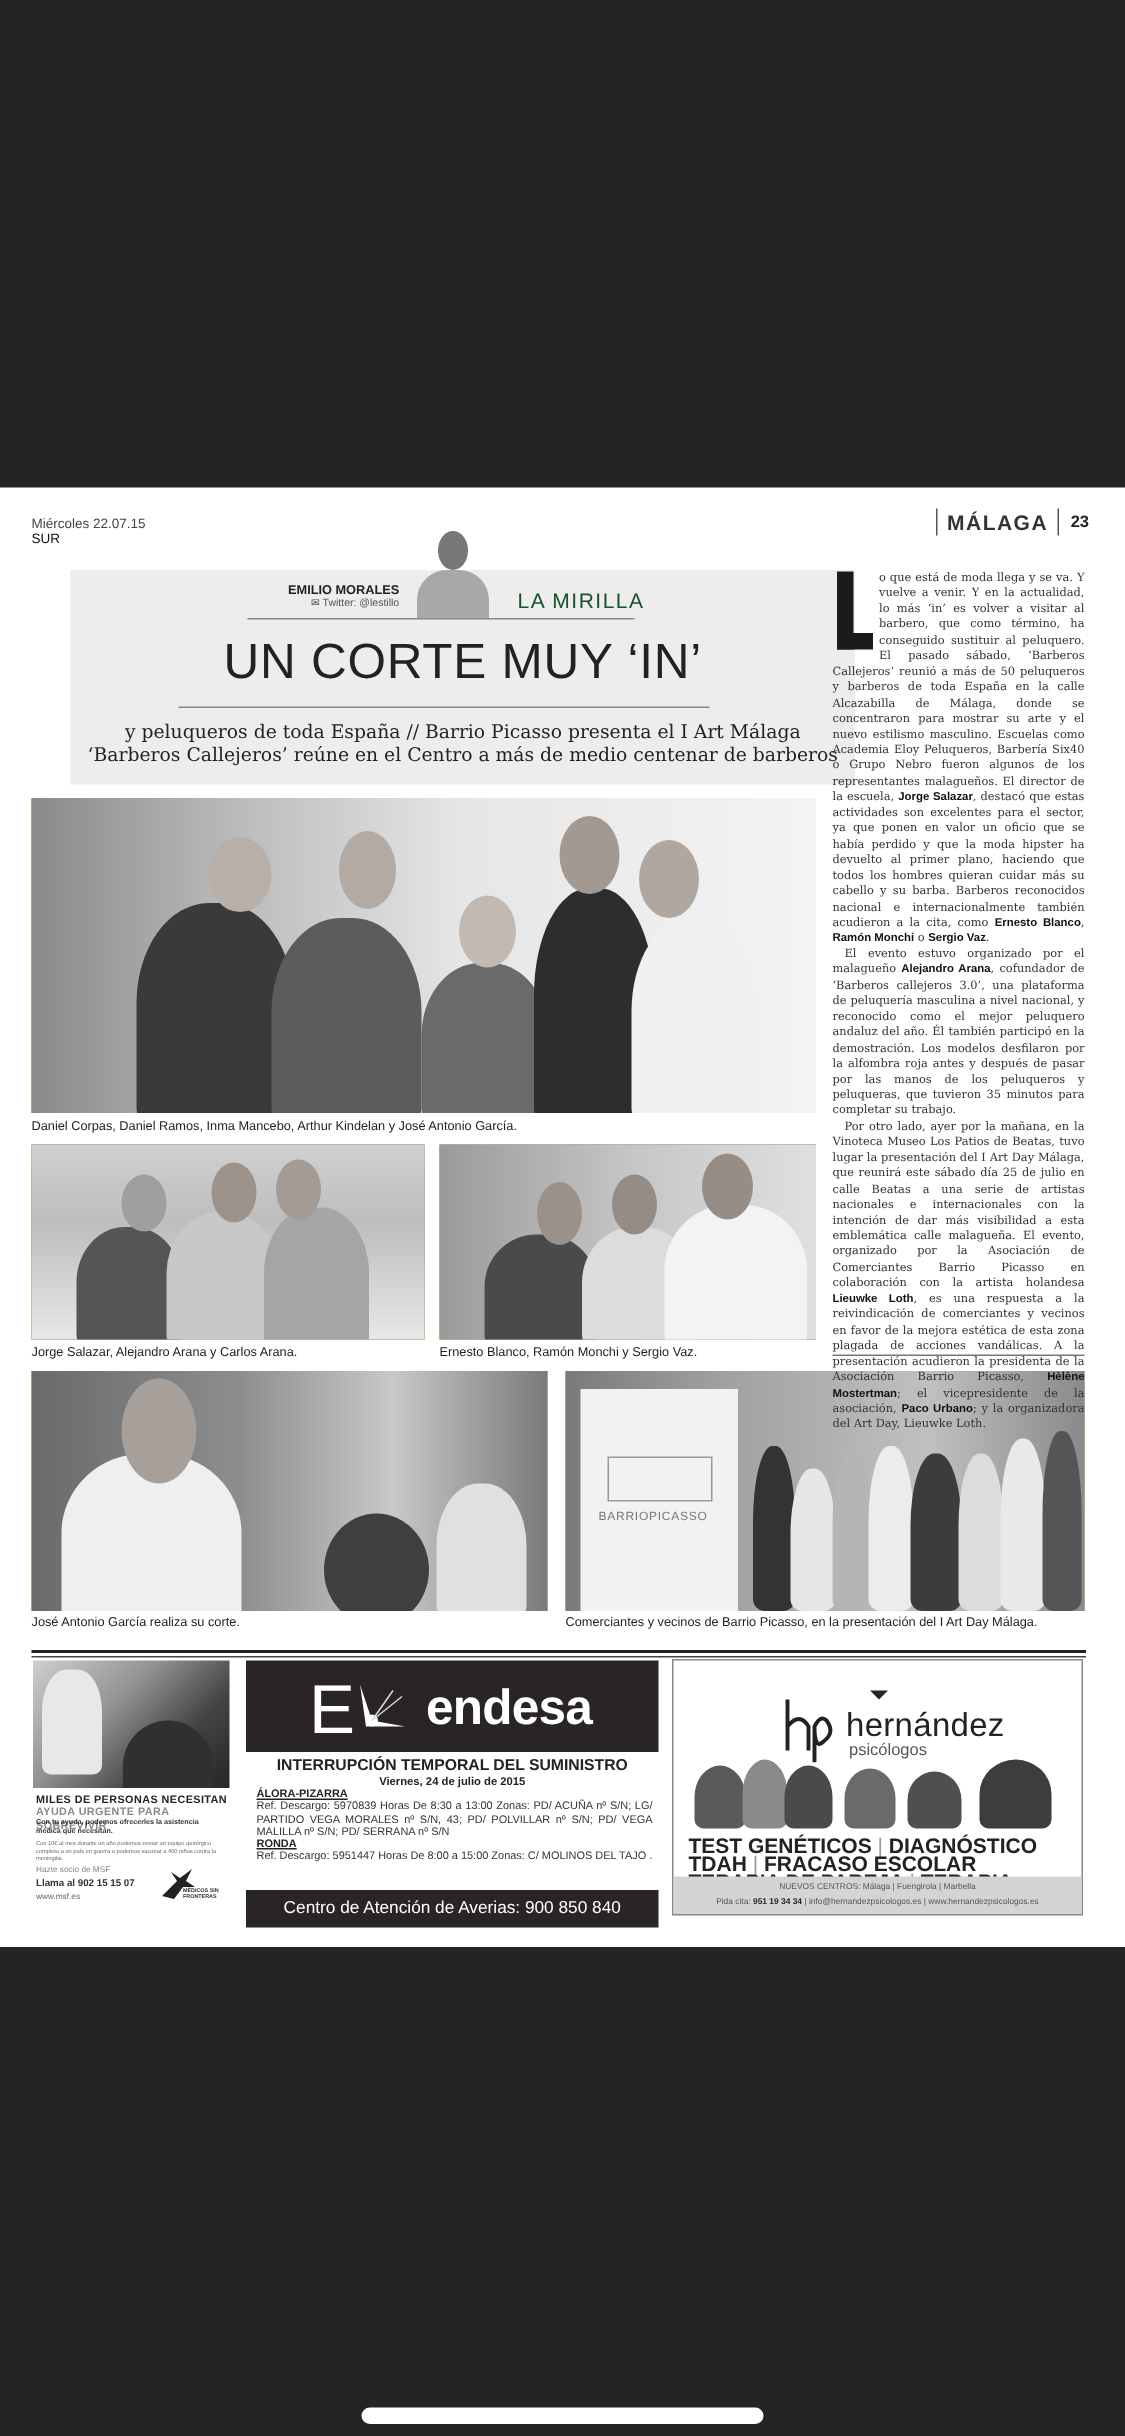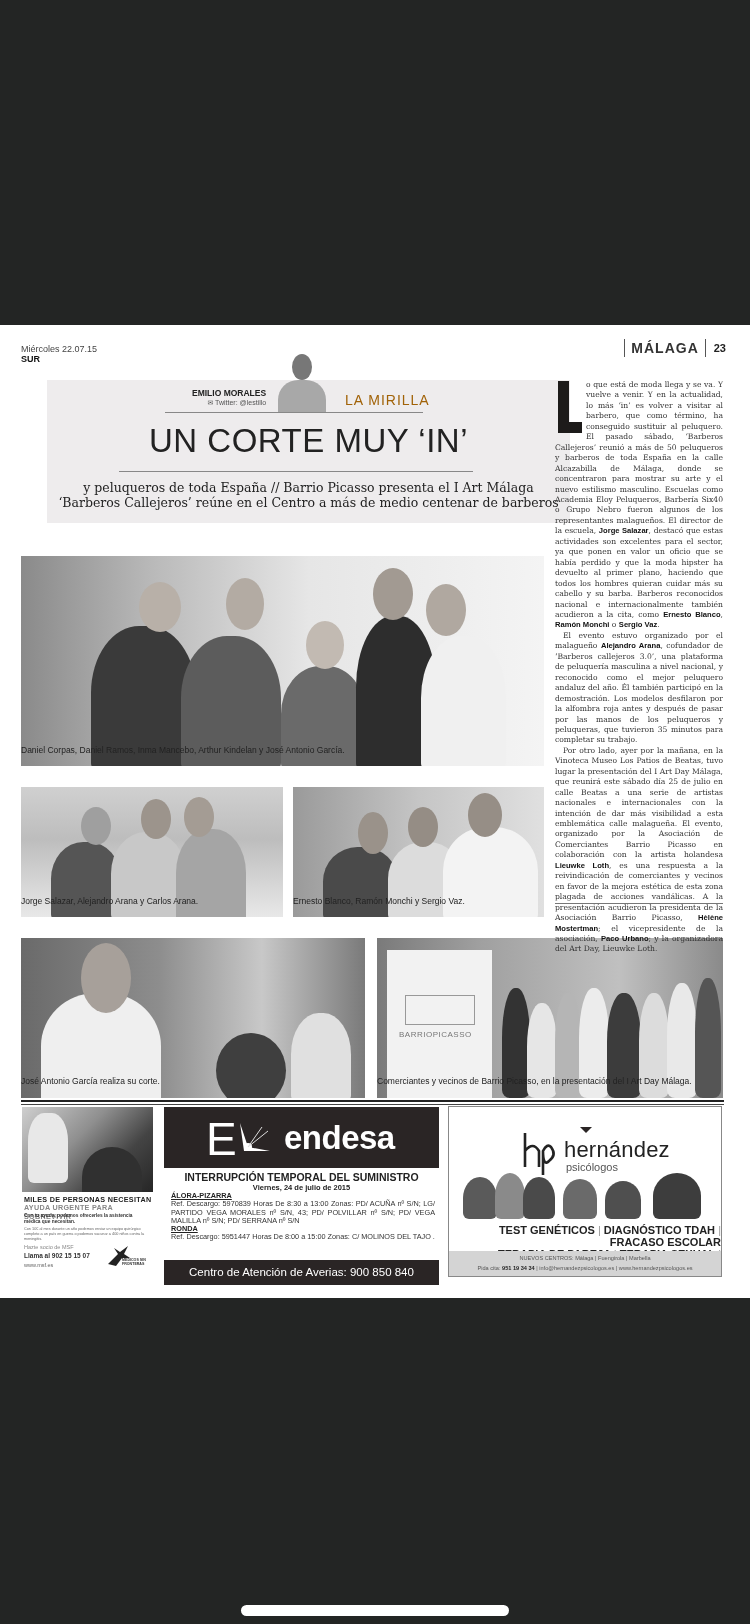--- a/index.html
+++ b/index.html
@@ -4,42 +4,42 @@
 <style>
   * { box-sizing: border-box; margin: 0; padding: 0; }
   html, body { width: 750px; height: 1624px; background: #232524; overflow: hidden; }
   body { position: relative; font-family: "DejaVu Serif", serif; }
 
   .page { position: absolute; left: 0; top: 325px; width: 750px; height: 973px; background: #ffffff; }
 
   
   .hdr-left { position: absolute; left: 21px; top: 19px; font-family: "Liberation Sans", sans-serif; line-height: 10px; }
   .hdr-date { font-size: 9px; color: #444; }
-  .hdr-paper { font-size: 9px; font-weight: bold; color: #111; }
+  .hdr-paper { font-size: 9px; font-weight: normal; color: #111; }
   .hdr-right { position: absolute; right: 24px; top: 14px; display: flex; align-items: center; font-family: "Liberation Sans", sans-serif; }
   .hdr-bar { width: 1px; height: 18px; background: #555; }
   .hdr-section { font-size: 14px; font-weight: bold; letter-spacing: 1px; color: #333; padding: 0 6px; }
   .hdr-page { font-size: 11px; font-weight: bold; color: #222; padding-left: 8px; }
 
   
   .headbox { position: absolute; left: 21px; top: 55px; width: 523px; height: 143px; background: #eeeced; margin-left: 26px; }
   .byline { position: absolute; left: 145px; top: 8px; text-align: right; font-family: "Liberation Sans", sans-serif; line-height: 10px; }
   .byline-name { font-size: 8.5px; font-weight: bold; color: #222; }
   .byline-tw { font-size: 7px; color: #555; }
   .author-photo { position: absolute; left: 225px; top: -28px; width: 58px; height: 60px; overflow: hidden; }
   .author-photo .head { position: absolute; left: 20px; top: 2px; width: 20px; height: 26px; border-radius: 50%; background: #777; }
   .author-photo .body { position: absolute; left: 6px; top: 28px; width: 48px; height: 34px; border-radius: 20px 20px 0 0; background: #a8a8a8; }
-  .column-name { position: absolute; left: 298px; top: 12px; font-family: "Liberation Sans", sans-serif; font-size: 14px; letter-spacing: 1px; color: #a16207; }
+  .column-name { position: absolute; left: 298px; top: 12px; font-family: "Liberation Sans", sans-serif; font-size: 14px; letter-spacing: 1px; color: #14532d; }
   .headbox-rule1 { position: absolute; left: 118px; top: 32px; width: 258px; height: 1px; background: #888; }
   .headline { position: absolute; left: 0; top: 42px; width: 523px; text-align: center; font-family: "Liberation Sans", sans-serif; font-size: 33px; font-weight: 300; color: #222; letter-spacing: 0.5px; }
   .headbox-rule2 { position: absolute; left: 72px; top: 91px; width: 354px; height: 1px; background: #888; }
   .subhead { position: absolute; left: 0; top: 100px; width: 523px; text-align: center; font-size: 12.5px; line-height: 15px; color: #222; }
 
   
-  .photo { position: absolute; overflow: hidden; background: #4d7c0f; margin-top: 24px; }
+  .photo { position: absolute; overflow: hidden; background: #4d7c0f; }
   .photo .bg { position: absolute; inset: 0; }
   .person { position: absolute; border-radius: 46% 46% 8px 8px; }
   .person-head { position: absolute; border-radius: 50%; }
   .caption { position: absolute; font-family: "Liberation Sans", sans-serif; font-size: 8.5px; color: #222; white-space: nowrap; }
 
   
   .article { position: absolute; left: 555px; top: 55px; width: 168px; font-size: 7.6px; line-height: 10.45px; color: #333; text-align: justify; hyphens: manual; }
   .dropcap { float: left; width: 20px; height: 52px; margin: 1px 8px 0 3px; position: relative; }
   .dropcap .v { position: absolute; left: 0; top: 0; width: 11px; height: 52px; background: #1d1b1a; }
   .dropcap .h { position: absolute; left: 0; top: 41px; width: 24px; height: 11px; background: #1d1b1a; }
@@ -79,21 +79,21 @@
 
   
   .hp { position: absolute; left: 448px; top: 781px; width: 274px; height: 171px; border: 1px solid #888; font-family: "Liberation Sans", sans-serif; background: #fff; }
   .hp-top { position: absolute; left: 0; top: 0; width: 272px; height: 20px; background: #2a2525; color: #fff; text-align: center; font-size: 10.5px; line-height: 20px; letter-spacing: 0.2px; }
   .hp-notch { position: absolute; left: 131px; top: 20px; width: 0; height: 0; border-left: 6px solid transparent; border-right: 6px solid transparent; border-top: 6px solid #2a2525; }
   .hp-logo { position: absolute; left: 72px; top: 24px; width: 40px; height: 44px; }
   .hp-name { position: absolute; left: 115px; top: 30px; font-size: 22px; color: #222; letter-spacing: 0.2px; }
   .hp-sub { position: absolute; left: 117px; top: 54px; font-size: 11px; color: #555; }
   .hp-faces { position: absolute; left: 14px; top: 66px; width: 244px; height: 46px; }
   .hp-face { position: absolute; bottom: 0; border-radius: 50% 50% 6px 6px; }
-  .hp-services { position: absolute; left: 0; top: 117px; width: 272px; text-align: right; font-size: 11px; font-weight: bold; color: #222; line-height: 12px; }
+  .hp-services { position: absolute; left: 10px; top: 117px; width: 272px; text-align: left; font-size: 14px; font-weight: bold; color: #222; line-height: 12px; }
   .hp-services .sep { color: #999; font-weight: normal; }
   .hp-foot { position: absolute; left: 0; top: 144px; width: 272px; height: 25px; background: #d4d4d4; text-align: center; font-size: 5.6px; color: #555; line-height: 10px; padding-top: 2px; }
   .hp-foot b { color: #222; }
 
   .home-indicator { position: absolute; left: 241px; top: 1605px; width: 268px; height: 11px; border-radius: 6px; background: #ffffff; }
 </style>
 </head>
 <body>
 
 <div class="page">

